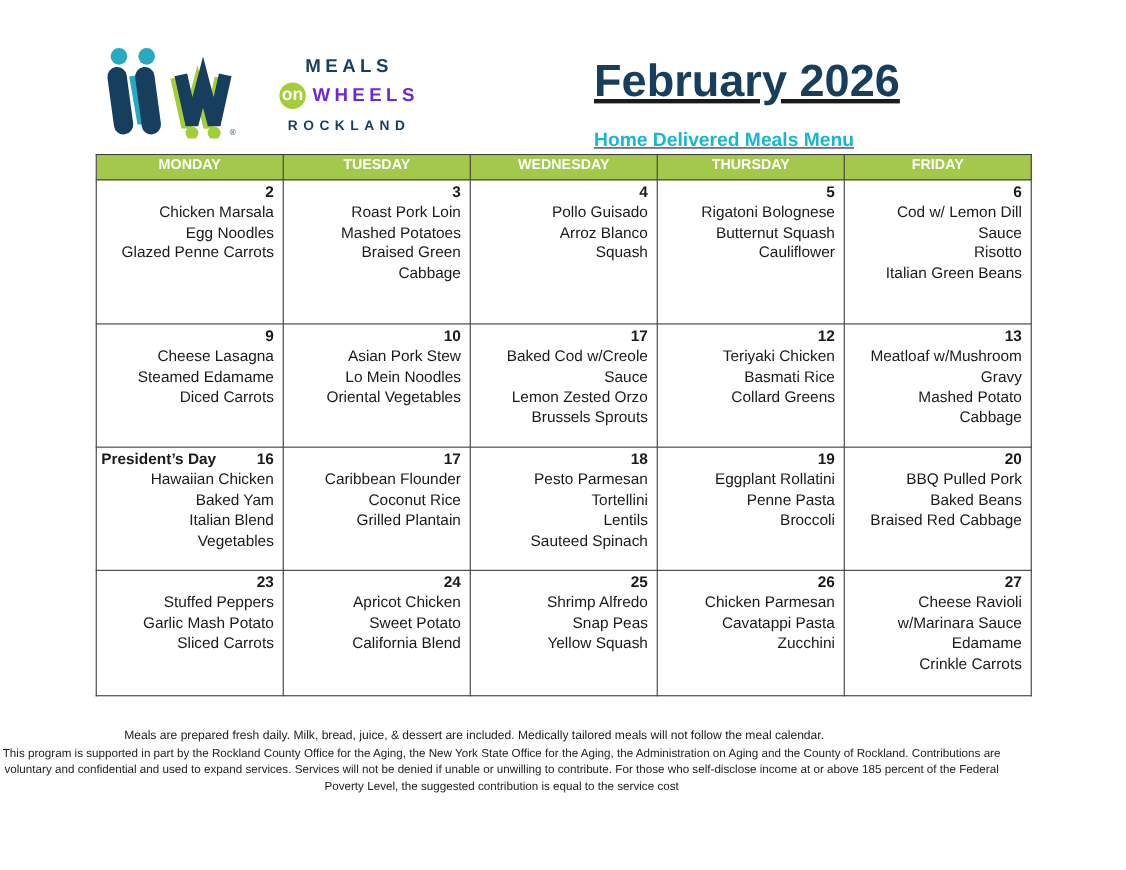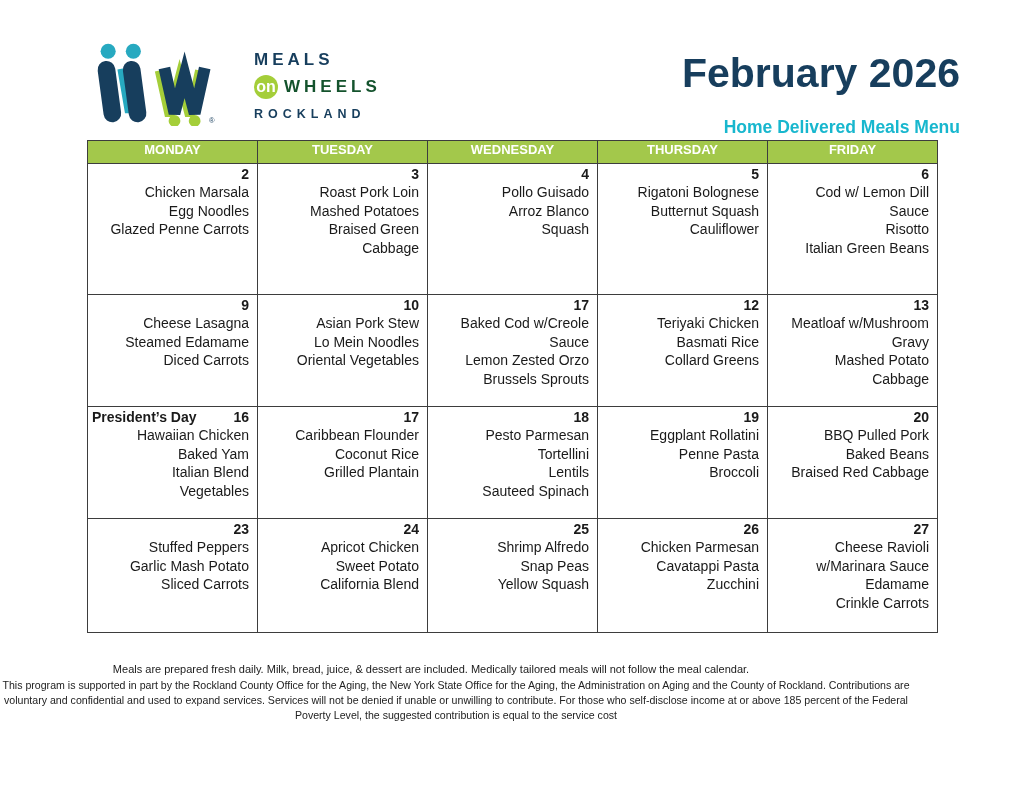--- a/index.html
+++ b/index.html
@@ -4,29 +4,29 @@
 <style>
   html,body{margin:0;padding:0;background:#fff;}
   body{
     width:1024px;height:791px;position:relative;overflow:hidden;
     font-family:"Liberation Sans", sans-serif;color:#1a1a1a;
     -webkit-font-smoothing:antialiased;
   }
   
   .logo-block{position:absolute;left:88px;top:42px;display:flex;align-items:flex-start;}
   .logo-mark{width:152px;height:84px;}
-  .wordmark{margin-left:14px;margin-top:8px;}
+  .wordmark{margin-left:14px;margin-top:8px;text-align:center;}
   .wm-meals{font-size:17px;font-weight:800;letter-spacing:4px;color:#173E5D;}
   .wm-row{display:flex;align-items:center;margin-top:5px;}
   .wm-on{width:24px;height:24px;border-radius:50%;background:#A4CE39;color:#fff;
          font-size:16px;font-weight:800;display:flex;align-items:center;justify-content:center;
          margin-right:6px;}
-  .wm-wheels{font-size:17px;font-weight:800;letter-spacing:4px;color:#14532d;}
+  .wm-wheels{font-size:17px;font-weight:800;letter-spacing:4px;color:#6d28d9;}
   .wm-rockland{font-size:12.5px;font-weight:700;letter-spacing:5px;color:#173E5D;margin-top:8px;}
-  .title-block{position:absolute;left:540px;top:52px;width:420px;text-align:right;}
+  .title-block{position:absolute;left:540px;top:52px;width:420px;text-align:left;text-decoration:underline;}
   .page-title{font-size:41px;font-weight:800;color:#173E5D;line-height:1.05;}
   .page-subtitle{font-size:17.5px;font-weight:700;color:#18B7CE;margin-top:22px;}
   
   table.cal{
     position:absolute;left:87px;top:140px;width:851px;
     border-collapse:collapse;table-layout:fixed;
     border:1.5px solid #3d3d3d;
   }
   table.cal th, table.cal td{border:1px solid #3d3d3d;vertical-align:top;}
   table.cal th{

